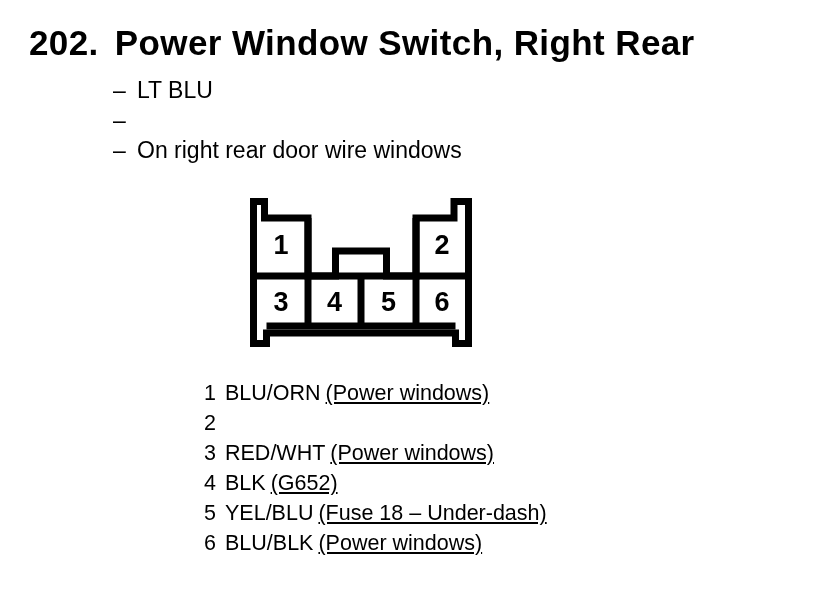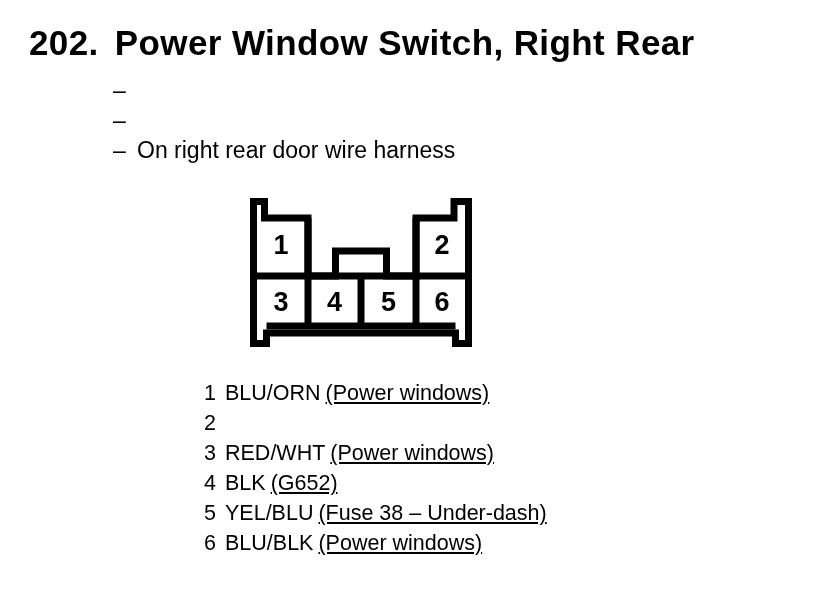--- a/index.html
+++ b/index.html
@@ -81,27 +81,28 @@
 <div class="page">
 
   <div class="heading">
     <span>202.</span>
     <span>Power Window Switch, Right Rear</span>
   </div>
 
   <div class="details">
     <div class="detail-row">
       <span class="detail-dash">–</span>
+      <span>LT BLU</span>
     </div>
     <div class="detail-row">
       <span class="detail-dash">–</span>
     </div>
     <div class="detail-row">
       <span class="detail-dash">–</span>
-      <span>On right rear door wire harness</span>
+      <span>On right rear door wire windows</span>
     </div>
   </div>
 
   <svg class="connector-svg" width="230" height="158" viewBox="246 194 230 158" xmlns="http://www.w3.org/2000/svg">
     <g fill="none" stroke="#000000" stroke-width="7">
       <path d="M 253.5 201.5 H 264.5 V 218 H 308 V 276 H 335.5 V 251 H 386.5 V 276 H 416 V 218 H 454 V 201.5 H 468.5 V 343.5 H 455.5 V 333 H 266.5 V 343.5 H 253.5 Z"></path>
       <line x1="253.5" y1="276" x2="468.5" y2="276"></line>
       <line x1="266.5" y1="326" x2="455.5" y2="326"></line>
       <line x1="308" y1="218" x2="308" y2="326"></line>
       <line x1="361" y1="276" x2="361" y2="326"></line>
@@ -128,21 +129,21 @@
     <div class="pin-row">
       <span class="pin-num">3</span>
       <span class="pin-text"><span>RED/WHT</span><span class="pin-circuit">(Power windows)</span></span>
     </div>
     <div class="pin-row">
       <span class="pin-num">4</span>
       <span class="pin-text"><span>BLK</span><span class="pin-circuit">(G652)</span></span>
     </div>
     <div class="pin-row">
       <span class="pin-num">5</span>
-      <span class="pin-text"><span>YEL/BLU</span><span class="pin-circuit">(Fuse 38 – Under-dash)</span></span>
+      <span class="pin-text"><span>YEL/BLU</span><span class="pin-circuit">(Fuse 18 – Under-dash)</span></span>
     </div>
     <div class="pin-row">
       <span class="pin-num">6</span>
       <span class="pin-text"><span>BLU/BLK</span><span class="pin-circuit">(Power windows)</span></span>
     </div>
   </div>
 
 </div>
 
 </body></html>

